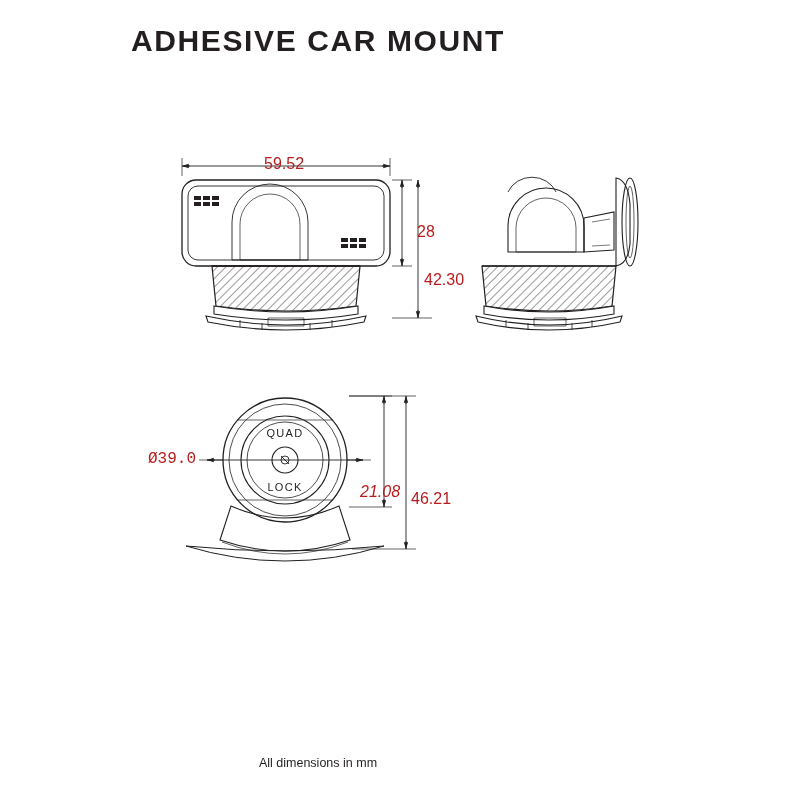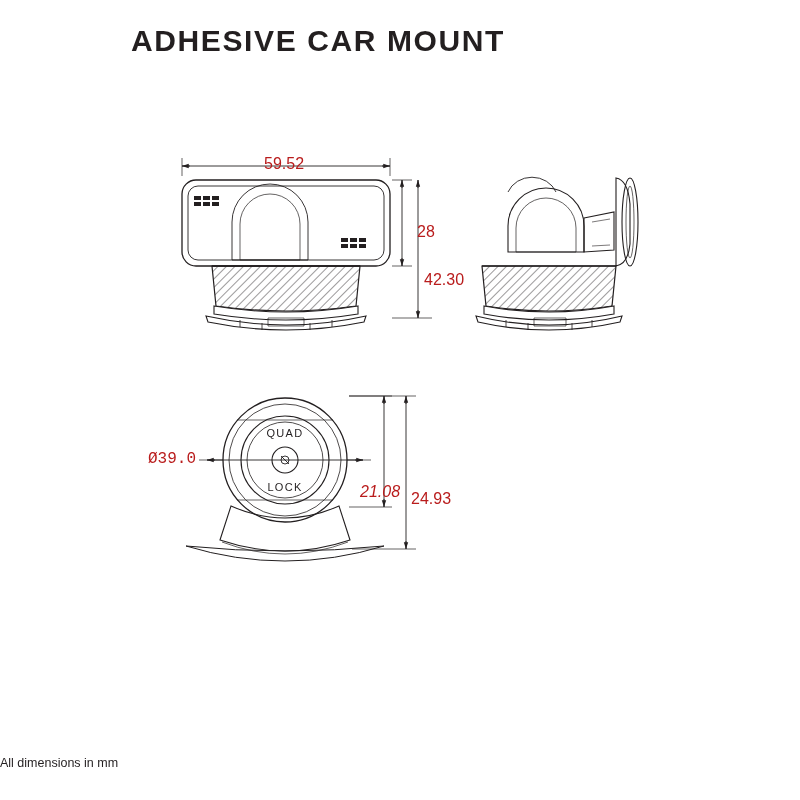--- a/index.html
+++ b/index.html
@@ -24,21 +24,21 @@
     font-size: 30px;
     font-weight: bold;
     letter-spacing: 1.6px;
     color: #231f20;
   }
   #footer-note {
     position: absolute;
     top: 756px;
     left: 0;
     width: 636px;
-    text-align: left;
+    text-align: center;
     font-size: 12.5px;
     color: #231f20;
   }
   .drawing {
     position: absolute;
     top: 0;
     left: 0;
     width: 800px;
     height: 800px;
   }
@@ -175,15 +175,15 @@
     <line x1="349" y1="396" x2="416" y2="396" stroke-width="0.7"></line>
   </g>
 </svg>
 
 <div class="dim-label" style="left:264px; top:155px;">59.52</div>
 <div class="dim-label" style="left:396px; top:223px;margin-left:21px;">28</div>
 <div class="dim-label" style="left:424px; top:243px;margin-top:28px;">42.30</div>
 
 <div class="dim-label" style="left:148px; top:450px;font-family:Liberation Mono, monospace;">Ø39.0</div>
 <div class="dim-label" style="left:360px; top:483px;font-style:italic;">21.08</div>
-<div class="dim-label" style="left:411px; top:490px;">24.93</div>
+<div class="dim-label" style="left:411px; top:490px;">46.21</div>
 
 <div id="footer-note">All dimensions in mm</div>
 
 </body></html>

